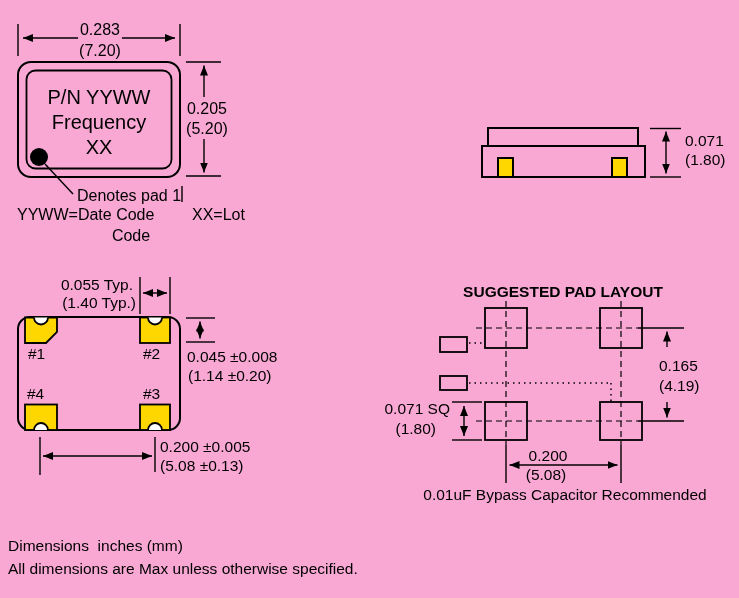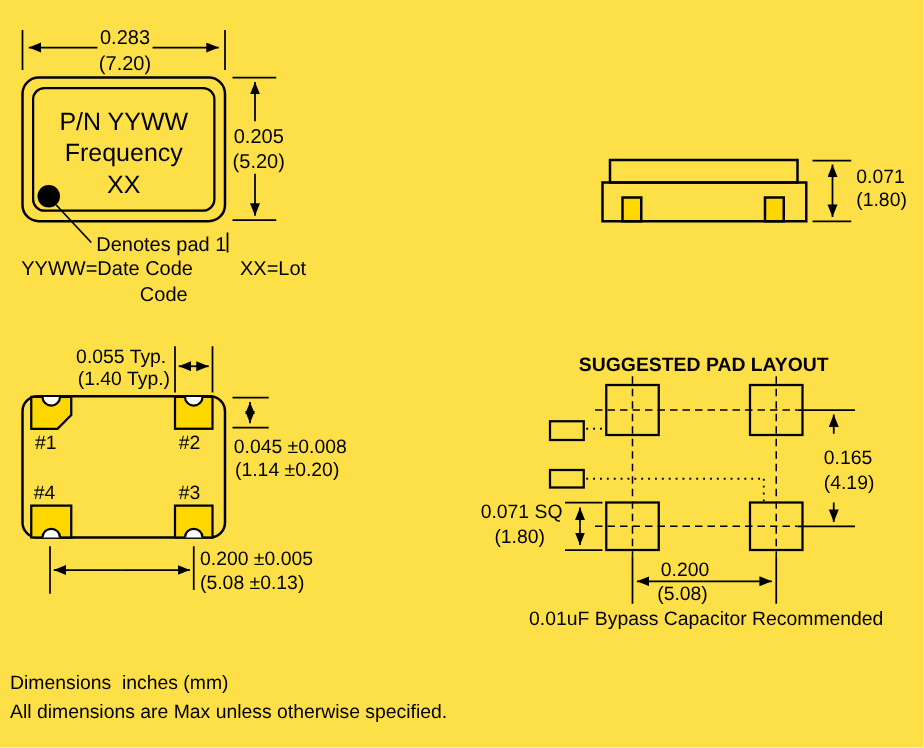--- a/index.html
+++ b/index.html
@@ -1,20 +1,20 @@
 <!DOCTYPE html>
 <html><head>
 <meta charset="utf-8">
 <style>
   html, body { margin: 0; padding: 0; background: #ffffff; }
   .canvas {
     position: relative;
     width: 739px;
     height: 598px;
-    background: #fde047;
+    background: #f9a8d4;
     overflow: hidden;
     font-family: "Liberation Sans", sans-serif;
   }
   svg { position: absolute; left: 0; top: 0; }
   text {
     font-family: "Liberation Sans", sans-serif;
     fill: #000000;
   }
   .t16 { font-size: 16px; }
   .t15 { font-size: 15.5px; }

